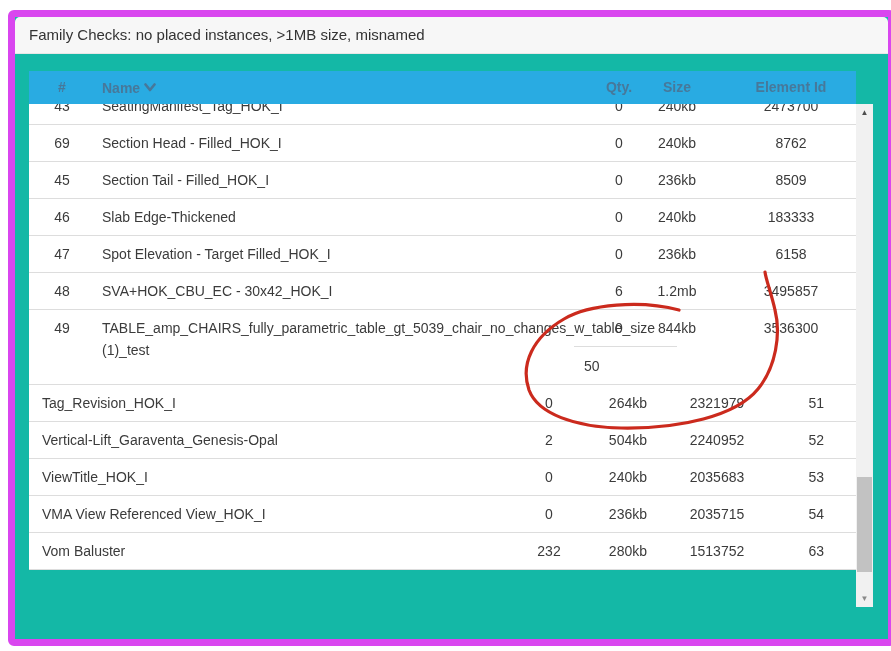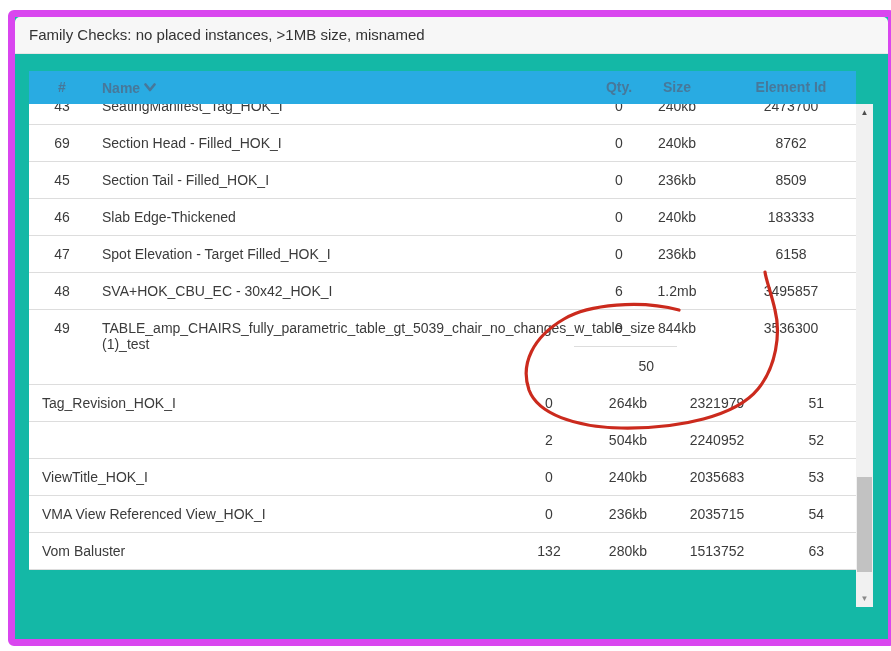--- a/index.html
+++ b/index.html
@@ -41,26 +41,26 @@
   .c-num{left:13px;width:40px;text-align:center;}
   .c-name{left:73px;}
   .c-qty{left:555px;width:70px;text-align:center;}
   .c-size{left:608px;width:80px;text-align:center;}
   .c-eid{left:682px;width:160px;text-align:center;}
   
   .row-overlap{position:relative;height:74px;border-bottom:1px solid #ddd;background:#fff;}
   .row-overlap .oc{position:absolute;white-space:nowrap;line-height:20px;}
   .o-num{left:13px;top:8px;width:40px;text-align:center;}
   .o-name1{left:73px;top:8px;}
-  .o-name2{left:73px;top:24px;text-align:right;}
+  .o-name2{left:73px;top:30px;text-align:right;}
   .o-qty{left:555px;top:8px;width:70px;text-align:center;}
   .o-size{left:608px;top:8px;width:80px;text-align:center;}
   .o-eid{left:682px;top:8px;width:160px;text-align:center;}
   .o-fragline{left:545px;top:36px;width:103px;height:0;border-top:1px solid #ddd;}
-  .o-fragnum{left:555px;top:46px;width:70px;text-align:right;}
+  .o-fragnum{left:555px;top:46px;width:70px;text-align:left;}
   
   .s-name{left:13px;}
   .s-qty{left:485px;width:70px;text-align:center;}
   .s-size{left:538px;width:80px;text-align:right;}
   .s-eid{left:628px;width:120px;text-align:center;}
   .s-num{left:755px;width:40px;text-align:right;}
   
   .scrollbar{position:absolute;left:827px;top:33px;width:17px;height:503px;background:#f1f1f1;}
   .sb-btn{position:absolute;left:0;width:17px;height:17px;background:#f1f1f1;
     text-align:center;font-size:8px;cursor:pointer;}
@@ -150,20 +150,21 @@
 
       <div id="rows-shifted">
           <div class="row">
             <div class="cell s-name">Tag_Revision_HOK_I</div>
             <div class="cell s-qty">0</div>
             <div class="cell s-size">264kb</div>
             <div class="cell s-eid">2321979</div>
             <div class="cell s-num">51</div>
           </div>
           <div class="row">
+            <div class="cell s-name">Vertical-Lift_Garaventa_Genesis-Opal</div>
             <div class="cell s-qty">2</div>
             <div class="cell s-size">504kb</div>
             <div class="cell s-eid">2240952</div>
             <div class="cell s-num">52</div>
           </div>
           <div class="row">
             <div class="cell s-name">ViewTitle_HOK_I</div>
             <div class="cell s-qty">0</div>
             <div class="cell s-size">240kb</div>
             <div class="cell s-eid">2035683</div>
@@ -171,21 +172,21 @@
           </div>
           <div class="row">
             <div class="cell s-name">VMA View Referenced View_HOK_I</div>
             <div class="cell s-qty">0</div>
             <div class="cell s-size">236kb</div>
             <div class="cell s-eid">2035715</div>
             <div class="cell s-num">54</div>
           </div>
           <div class="row">
             <div class="cell s-name">Vom Baluster</div>
-            <div class="cell s-qty">132</div>
+            <div class="cell s-qty">232</div>
             <div class="cell s-size">280kb</div>
             <div class="cell s-eid">1513752</div>
             <div class="cell s-num">63</div>
           </div>
         </div>
     </div>
 
     <div class="scrollbar">
       <div class="sb-btn sb-up">
         <span>▲</span>

